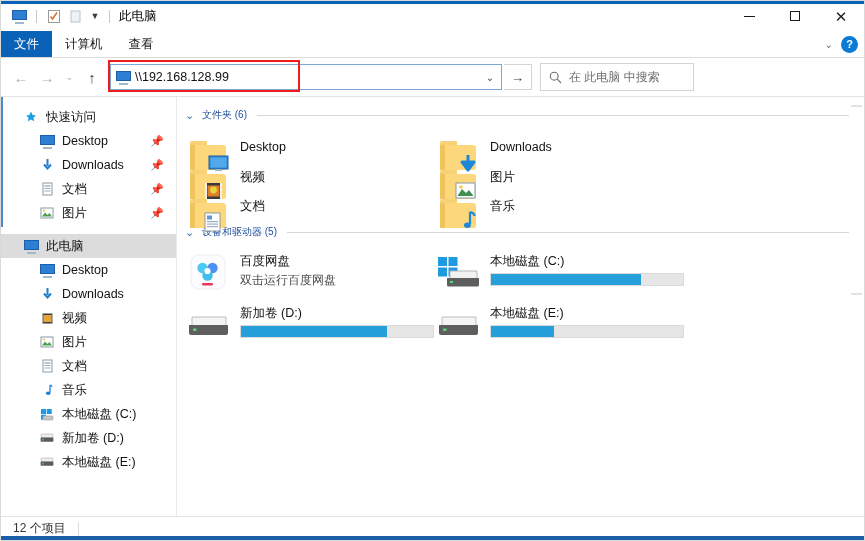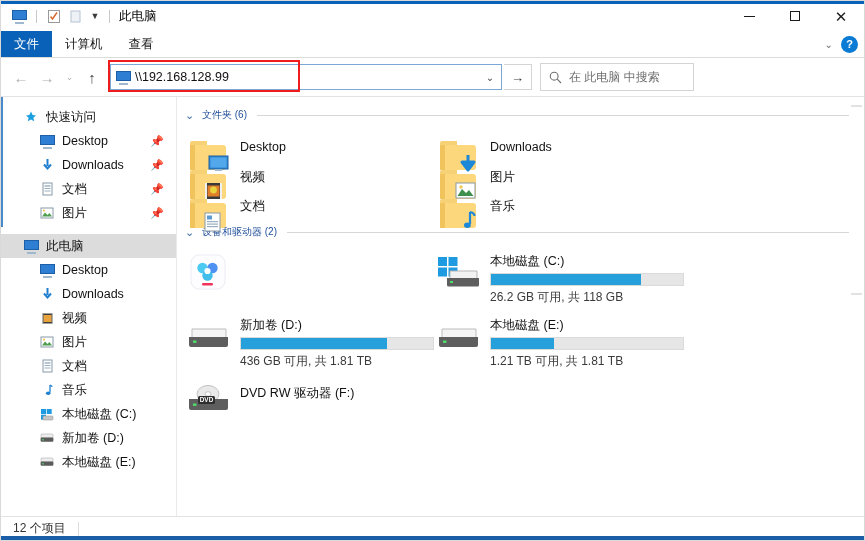--- a/index.html
+++ b/index.html
@@ -711,111 +711,95 @@
             </span>
           </span>
           <span class="tile-body">
             <div class="tile-name">音乐</div>
           </span>
         </div>
       </div>
 
       <div class="section-head" style="margin-top:6px;">
         <span class="sec-chev">⌄</span>
-        <span class="sec-title">设备和驱动器 (2)</span>
+        <span class="sec-title">设备和驱动器 (5)</span>
         <span class="sec-rule"></span>
       </div>
 
       <div class="grid">
 
         <div class="tile">
           <span class="tile-ico">
             <svg width="36" height="36" viewBox="0 0 36 36">
               <rect x="1" y="1" width="34" height="34" rx="8" fill="#fdfdff" stroke="#ececf4"></rect>
               <circle cx="12.5" cy="14" r="5.2" fill="#3ec6f0" opacity=".92"></circle>
               <circle cx="22.5" cy="14" r="5.2" fill="#2f7ef0" opacity=".85"></circle>
               <circle cx="17.5" cy="21.5" r="5.2" fill="#2fb7e8" opacity=".9"></circle>
               <circle cx="17.5" cy="17" r="3.1" fill="#fff"></circle>
               <rect x="12" y="29" width="11" height="2.6" rx="1.3" fill="#f0335a"></rect>
             </svg>
           </span>
           <span class="tile-body">
+            <div class="tile-name">百度网盘</div>
+            <div class="tile-sub">双击运行百度网盘</div>
           </span>
         </div>
 
         <div class="tile">
           <span class="tile-ico">
             <svg width="44" height="34" viewBox="0 0 44 34">
               <rect x="2" y="2" width="9" height="9" fill="#1e9ae0"></rect>
               <rect x="12.5" y="2" width="9" height="9" fill="#1e9ae0"></rect>
               <rect x="2" y="12.5" width="9" height="9" fill="#1e9ae0"></rect>
               <rect x="12.5" y="12.5" width="9" height="9" fill="#1e9ae0"></rect>
               <path d="M14 16 L41 16 L41 24 L14 24 Z" fill="#f2f2f2" stroke="#b5b5b5"></path>
               <path d="M11 23 L43 23 L43 30 Q43 31.5 41.5 31.5 L12.5 31.5 Q11 31.5 11 30 Z" fill="#5e5e5e"></path>
               <rect x="14" y="26" width="3" height="2" fill="#4ce06a"></rect>
             </svg>
           </span>
           <span class="tile-body">
             <div class="tile-name">本地磁盘 (C:)</div>
             <div class="bar-outer">
               <div class="bar-inner" style="width: 78%;"></div>
             </div>
-            <div class="bar-caption">26.2 GB 可用, 共 118 GB</div>
           </span>
         </div>
 
         <div class="tile">
           <span class="tile-ico">
             <svg width="44" height="30" viewBox="0 0 44 30">
               <path d="M6 8 L40 8 L40 17 L6 17 Z" fill="#f4f4f4" stroke="#bdbdbd"></path>
               <path d="M3 16 L42 16 L42 24 Q42 26 40 26 L5 26 Q3 26 3 24 Z" fill="#5e5e5e"></path>
               <rect x="7" y="19.5" width="3.5" height="2.4" fill="#4ce06a"></rect>
             </svg>
           </span>
           <span class="tile-body">
             <div class="tile-name">新加卷 (D:)</div>
             <div class="bar-outer">
               <div class="bar-inner" style="width: 76%;"></div>
             </div>
-            <div class="bar-caption">436 GB 可用, 共 1.81 TB</div>
           </span>
         </div>
 
         <div class="tile" style="grid-column:2;grid-row:2;">
           <span class="tile-ico">
             <svg width="44" height="30" viewBox="0 0 44 30">
               <path d="M6 8 L40 8 L40 17 L6 17 Z" fill="#f4f4f4" stroke="#bdbdbd"></path>
               <path d="M3 16 L42 16 L42 24 Q42 26 40 26 L5 26 Q3 26 3 24 Z" fill="#5e5e5e"></path>
               <rect x="7" y="19.5" width="3.5" height="2.4" fill="#4ce06a"></rect>
             </svg>
           </span>
           <span class="tile-body">
             <div class="tile-name">本地磁盘 (E:)</div>
             <div class="bar-outer">
               <div class="bar-inner" style="width: 33%;"></div>
             </div>
-            <div class="bar-caption">1.21 TB 可用, 共 1.81 TB</div>
-          </span>
-        </div>
-
-        <div class="tile" style="grid-column:1;grid-row:3;">
-          <span class="tile-ico">
-            <svg width="44" height="34" viewBox="0 0 44 34">
-              <ellipse cx="22" cy="11" rx="11" ry="8.5" fill="#e9e9e9" stroke="#c2c2c2"></ellipse>
-              <ellipse cx="22" cy="11" rx="3" ry="2.3" fill="#fbfbfb" stroke="#c2c2c2"></ellipse>
-              <path d="M3 16 L42 16 L42 25 Q42 27 40 27 L5 27 Q3 27 3 25 Z" fill="#5e5e5e"></path>
-              <rect x="7" y="20.5" width="3.5" height="2.4" fill="#4ce06a"></rect>
-              <rect x="12" y="13" width="17" height="8" rx="1.5" fill="#2e2e2e"></rect>
-              <text x="20.5" y="19.4" font-size="6.4" fill="#fff" text-anchor="middle" font-family="Liberation Sans, sans-serif" font-weight="bold">DVD</text>
-            </svg>
-          </span>
-          <span class="tile-body" style="padding-top:7px;">
-            <div class="tile-name">DVD RW 驱动器 (F:)</div>
-          </span>
-        </div>
+          </span>
+        </div>
+
       </div>
 
       <div class="vscroll">
         <div class="tick" style="top:8px;"></div>
         <div class="tick" style="top:196px;"></div>
       </div>
     </div>
   </div>
 
   <div class="statusbar">

